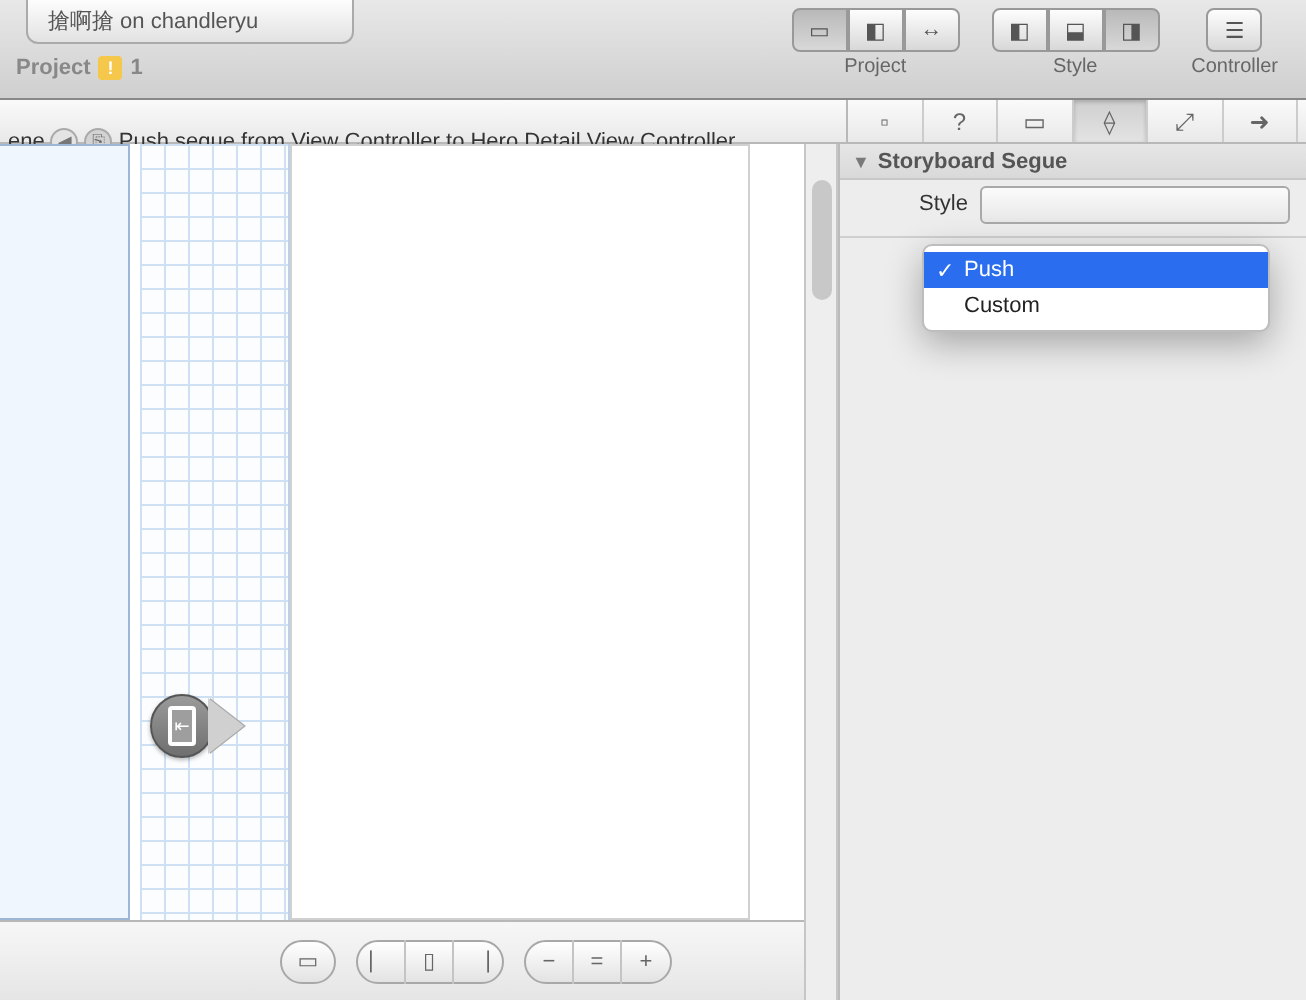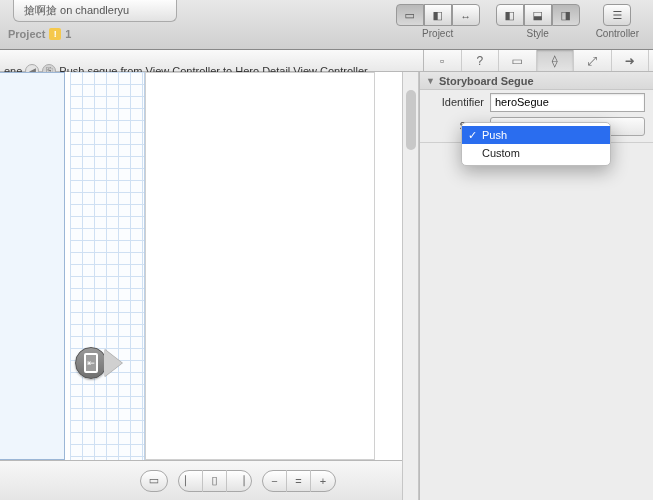--- a/index.html
+++ b/index.html
@@ -64,21 +64,21 @@
 .sectionhdr { height:18px; background:linear-gradient(#e6e6e6,#d9d9d9); border-bottom:1px solid #c7c7c7; display:flex; align-items:center; padding:0 6px; gap:4px; color:#555; font-weight:bold; }
 .tri { font-size:9px; color:#7a7a7a; }
 
 .row { display:flex; align-items:center; height:24px; padding:2px 8px 2px 0; }
 .row label { width:70px; text-align:right; color:#333; padding-right:6px; }
 .textinput { flex:1; height:19px; border:1px solid #a9a9a9; background:#fff; border-radius:0; padding:0 4px; font-size:11px; box-shadow:inset 0 1px 2px rgba(0,0,0,.1); }
 .combo { flex:1; height:19px; border:1px solid #a9a9a9; background:linear-gradient(#fbfbfb,#e7e7e7); border-radius:3px; font-size:11px; padding:0 4px; position:relative; }
 .divider { border-bottom:1px solid #cfcfcf; margin-top:4px; }
 
 
-.popup { position:absolute; left:461px; top:122px; width:150px; background:#fff; border:1px solid #bdbdbd; border-radius:5px; box-shadow:0 6px 18px rgba(0,0,0,.3); padding:3px 0; z-index:50; }
+.popup { position:absolute; left:461px; top:122px; width:174px; background:#fff; border:1px solid #bdbdbd; border-radius:5px; box-shadow:0 6px 18px rgba(0,0,0,.3); padding:3px 0; z-index:50; }
 .popitem { height:18px; display:flex; align-items:center; padding:0 14px 0 20px; position:relative; color:#222; }
 .popitem.sel { background:#2a6def; color:#fff; }
 .popitem.sel::before { content:"✓"; position:absolute; left:6px; font-size:11px; }
 </style>
 </head>
 <body>
 
 <div class="toolbar">
   <div class="tab">
     <span>搶啊搶 on chandleryu</span>
@@ -190,24 +190,20 @@
     <div class="scrollthumb"></div>
   </div>
 </div>
 
 <div class="inspector">
   <div class="sectionhdr">
     <span class="tri">▼</span>
     <span>Storyboard Segue</span>
   </div>
   <div class="row">
-    <label>Identifier</label>
-    <input class="textinput" value="heroSegue" style="">
-  </div>
-  <div class="row">
     <label>Style</label>
     <div class="combo"></div>
   </div>
   <div class="divider"></div>
 </div>
 
 <div class="popup">
   <div class="popitem sel">Push</div>
   <div class="popitem">Custom</div>
 </div>

